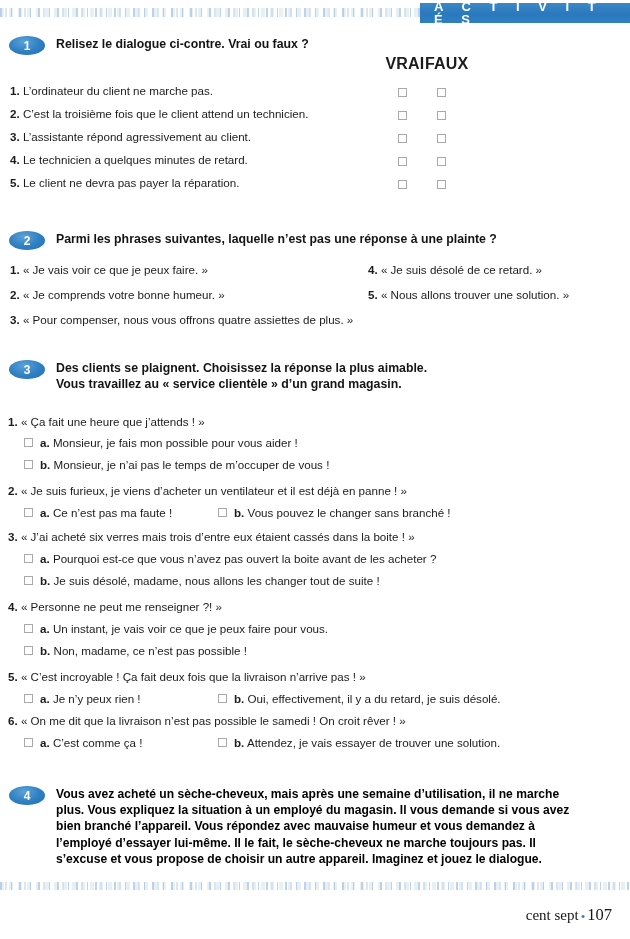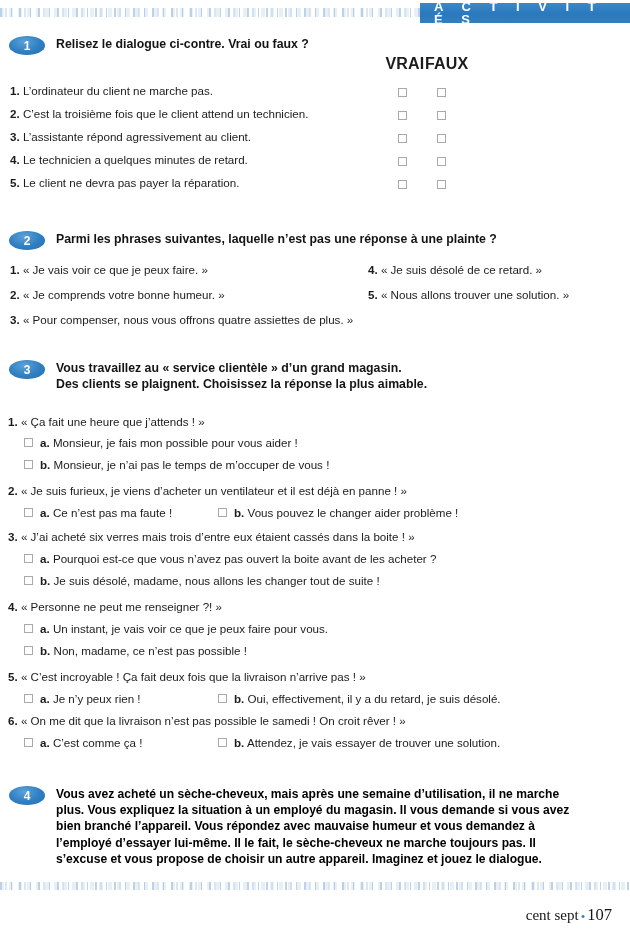--- a/index.html
+++ b/index.html
@@ -271,22 +271,22 @@
   </div>
   <div class="item col-right" style="top:287px;">
     <b class="num">5.</b>
     <span>« Nous allons trouver une solution. »</span>
   </div>
 
   <div class="exercise" style="top:360px;">
     <div class="ex-head">
       <div class="badge">3</div>
       <div class="ex-prompt">
+        <span class="pl">Des clients se plaignent. Choisissez la réponse la plus aimable.</span>
         <span class="pl">Vous travaillez au « service clientèle » d’un grand magasin.</span>
-        <span class="pl">Des clients se plaignent. Choisissez la réponse la plus aimable.</span>
       </div>
     </div>
   </div>
 
   <div class="q-line" style="top:415px;">
     <b>1.</b>
     <span>« Ça fait une heure que j’attends ! »</span>
   </div>
   <div class="opt" style="top:436px; left:24px;">
     <span class="cbox"></span><b class="ol">a.</b>
@@ -300,21 +300,21 @@
   <div class="q-line" style="top:484px;">
     <b>2.</b>
     <span>« Je suis furieux, je viens d’acheter un ventilateur et il est déjà en panne ! »</span>
   </div>
   <div class="opt" style="top:506px; left:24px;">
     <span class="cbox"></span><b class="ol">a.</b>
     <span>Ce n’est pas ma faute !</span>
   </div>
   <div class="opt" style="top:506px; left:218px;">
     <span class="cbox"></span><b class="ol">b.</b>
-    <span>Vous pouvez le changer aider problème !</span>
+    <span>Vous pouvez le changer sans branché !</span>
   </div>
 
   <div class="q-line" style="top:530px;">
     <b>3.</b>
     <span>« J’ai acheté six verres mais trois d’entre eux étaient cassés dans la boite ! »</span>
   </div>
   <div class="opt" style="top:552px; left:24px;">
     <span class="cbox"></span><b class="ol">a.</b>
     <span>Pourquoi est-ce que vous n’avez pas ouvert la boite avant de les acheter ?</span>
   </div>

